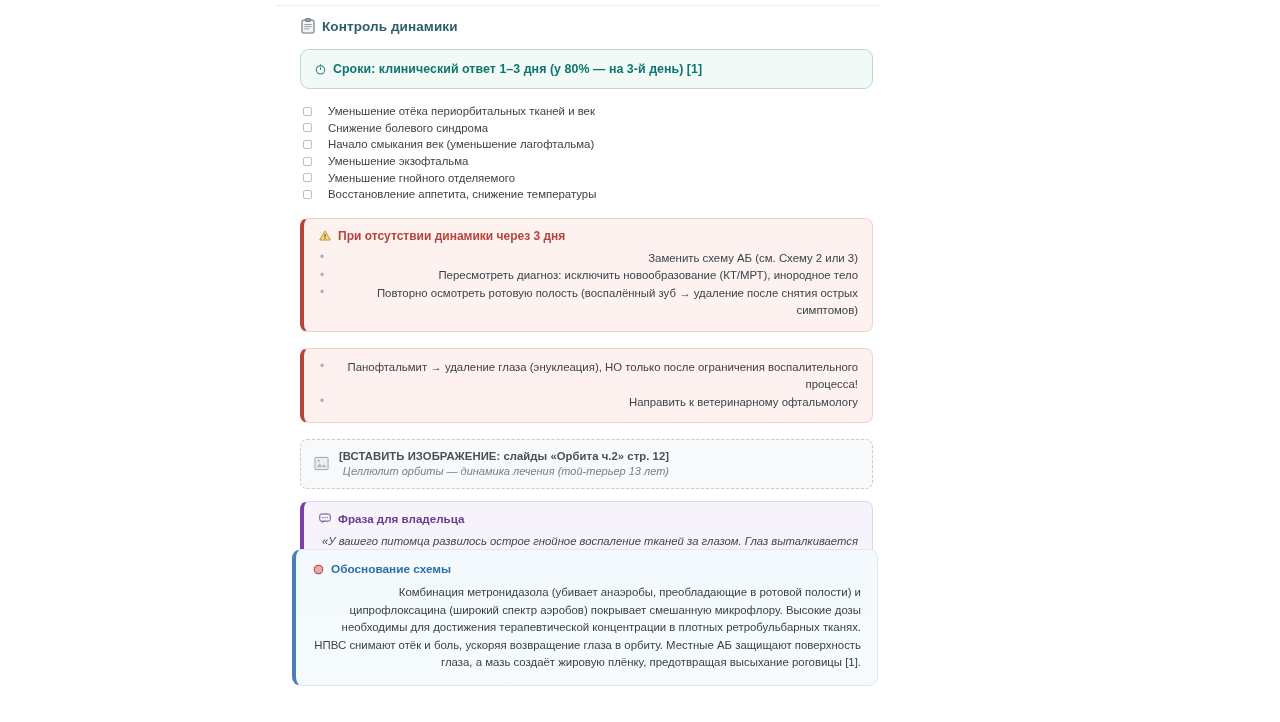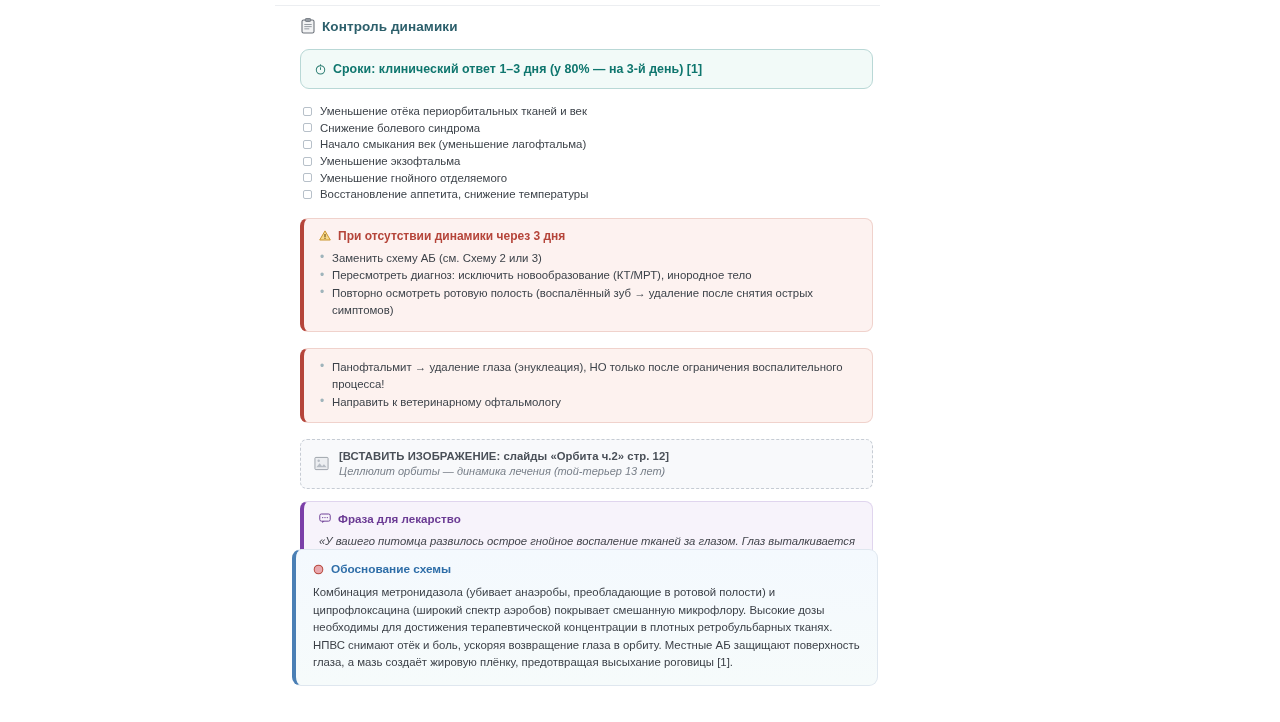--- a/index.html
+++ b/index.html
@@ -8,21 +8,21 @@
     margin: 0;
     padding: 0;
     width: 1280px;
     height: 722px;
     background: #ffffff;
     font-family: "Liberation Sans", "DejaVu Sans", sans-serif;
     color: #30343a;
     overflow: hidden;
   }
 
-  .page { position: relative; width: 1280px; height: 625px; }
+  .page { position: relative; width: 1280px; height: 625px; text-align: right; }
 
   
   .top-divider {
     position: absolute;
     left: 275px;
     top: 5px;
     width: 605px;
     height: 1px;
     background: #eceef1;
   }
@@ -68,21 +68,21 @@
     font-weight: bold;
     color: #0f766e;
     letter-spacing: 0.05px;
   }
 
   
   .checklist { margin: 0 0 15px 3px; padding: 0; list-style: none; }
   .check-row {
     display: flex;
     align-items: center;
-    gap: 8px;
+    gap: 16px;
     height: 16.6px;
   }
   .check-box {
     width: 9px; height: 9px;
     border: 1px solid #b7c0c9;
     border-radius: 2px;
     background: #fff;
     flex: none;
   }
   .check-label { font-size: 11.4px; color: #3c4249; }
@@ -317,21 +317,21 @@
       <div class="owner-head">
         <span class="icon">
           <svg width="12" height="11" viewBox="0 0 13 12">
             <rect x="0.8" y="1.1" width="11.4" height="7.8" rx="1.8" fill="none" stroke="#6b3b94" stroke-width="1.05"></rect>
             <path d="M3.4 8.9 L3.4 11 L6 8.9 Z" fill="#6b3b94"></path>
             <circle cx="4" cy="5" r="0.72" fill="#6b3b94"></circle>
             <circle cx="6.5" cy="5" r="0.72" fill="#6b3b94"></circle>
             <circle cx="9" cy="5" r="0.72" fill="#6b3b94"></circle>
           </svg>
         </span>
-        <span class="head-text">Фраза для лекарство</span>
+        <span class="head-text">Фраза для владельца</span>
       </div>
       <p class="owner-text">«У вашего питомца развилось острое гнойное воспаление тканей за глазом. Глаз выталкивается вперёд, веки не смыкаются, и роговица начинает подсыхать — это может привести к язве и потере глаза. Мы назначим мощную антибиотикотерапию: дозы антибиотиков будут высокими — это необходимо, чтобы лекарство проникло в воспалённые ткани за глазом. Также мы будем защищать глаз каплями и мазью. При правильном лечении улучшение наступает уже через 1–3 дня. Очень важно обрабатывать глаз часто — 6–8 раз в день — и не прекращать антибиотики раньше назначенного срока».</p>
     </div>
 
   </div>
 
   <div class="section-b">
     <div class="rationale">
       <div class="rationale-head">
         <span class="icon">

